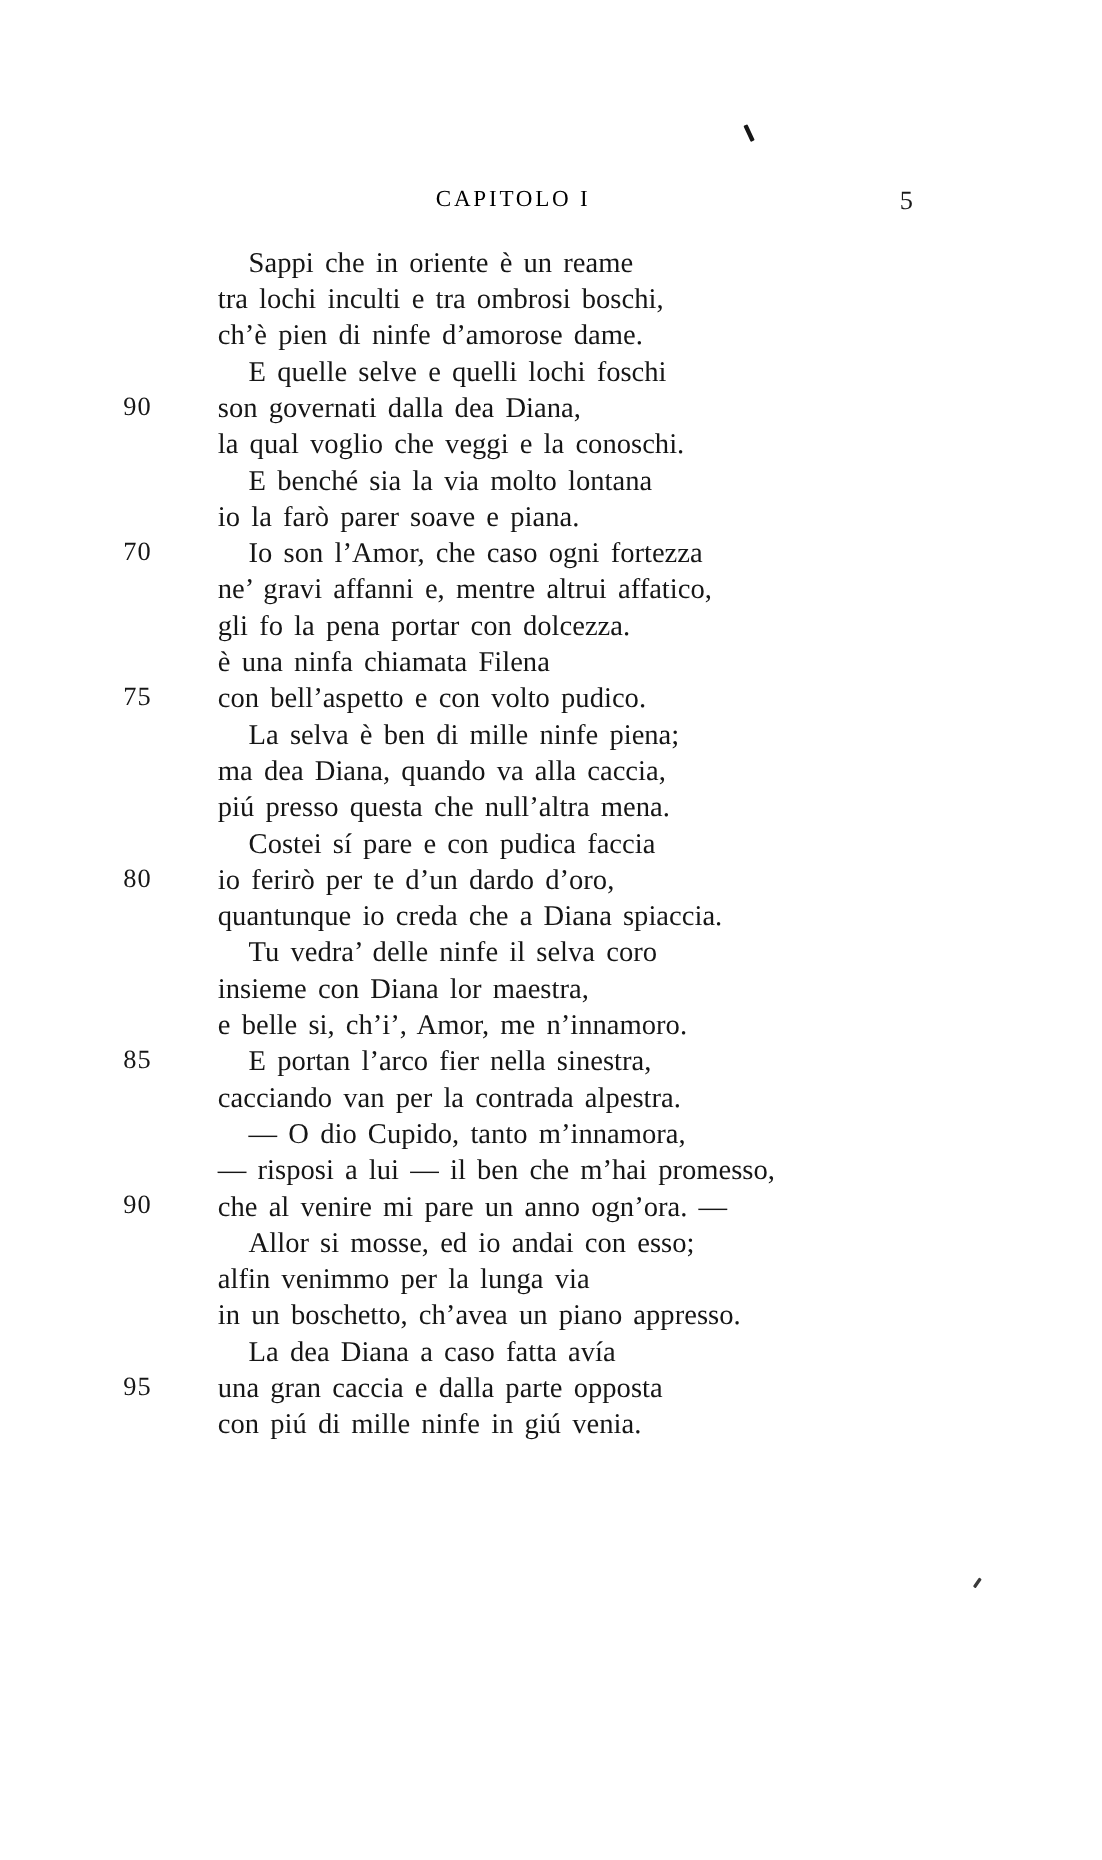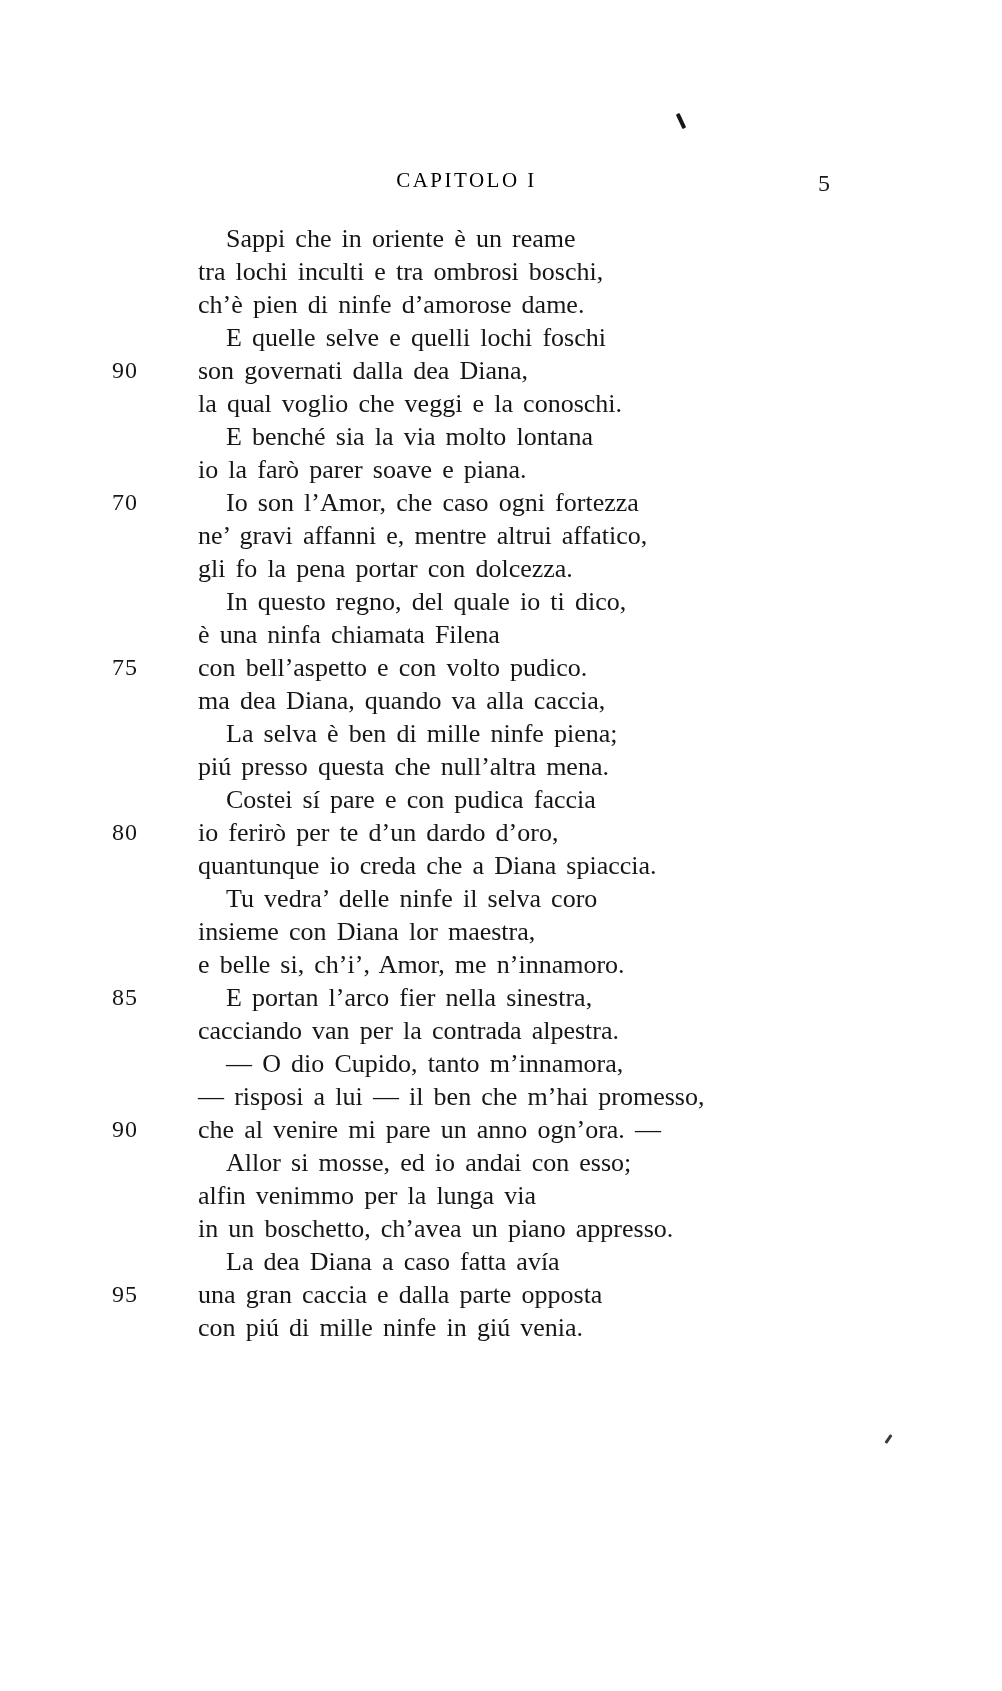--- a/index.html
+++ b/index.html
@@ -134,39 +134,35 @@
     <span class="txt">Io son l’Amor, che caso ogni fortezza</span>
   </div>
       <div class="line">
     <span class="num"></span>
     <span class="txt">ne’ gravi affanni e, mentre altrui affatico,</span>
   </div>
       <div class="line">
     <span class="num"></span>
     <span class="txt">gli fo la pena portar con dolcezza.</span>
   </div>
-      <div class="line indent">
-    <span class="num"></span>
-    <span class="txt">In questo regno, del quale io ti dico,</span>
-  </div>
       <div class="line">
     <span class="num"></span>
     <span class="txt">è una ninfa chiamata Filena</span>
   </div>
       <div class="line">
     <span class="num">75</span>
     <span class="txt">con bell’aspetto e con volto pudico.</span>
   </div>
+      <div class="line indent">
+    <span class="num"></span>
+    <span class="txt">La selva è ben di mille ninfe piena;</span>
+  </div>
       <div class="line">
     <span class="num"></span>
     <span class="txt">ma dea Diana, quando va alla caccia,</span>
-  </div>
-      <div class="line indent">
-    <span class="num"></span>
-    <span class="txt">La selva è ben di mille ninfe piena;</span>
   </div>
       <div class="line">
     <span class="num"></span>
     <span class="txt">piú presso questa che null’altra mena.</span>
   </div>
       <div class="line indent">
     <span class="num"></span>
     <span class="txt">Costei sí pare e con pudica faccia</span>
   </div>
       <div class="line">

